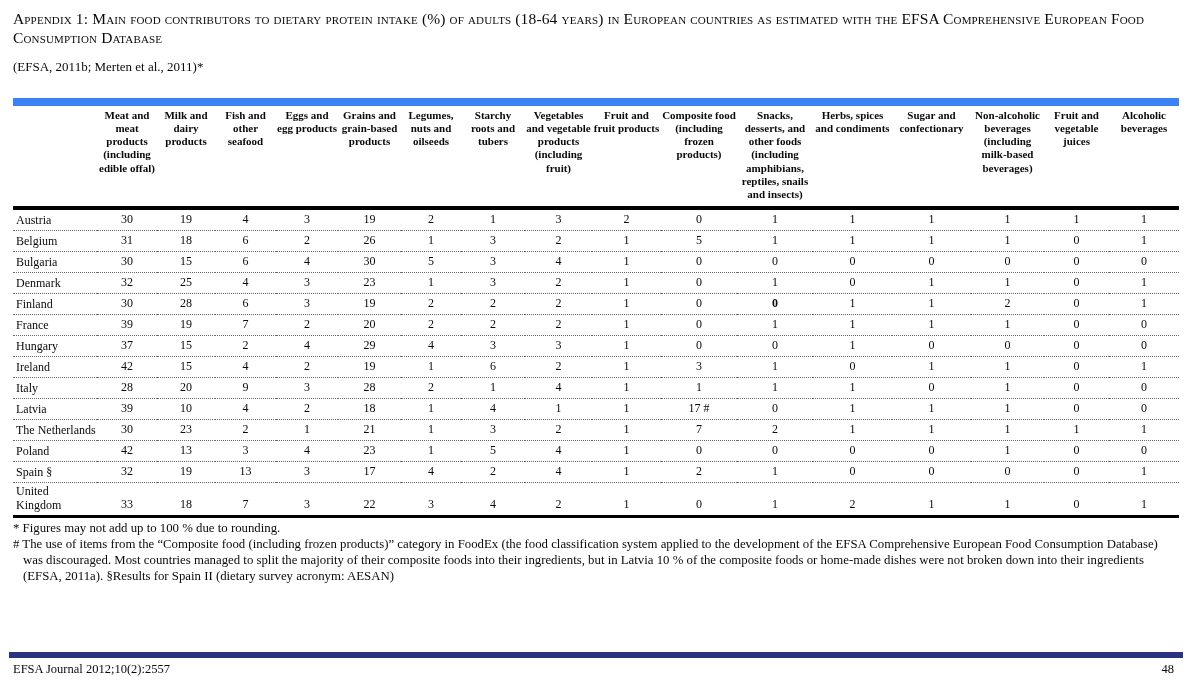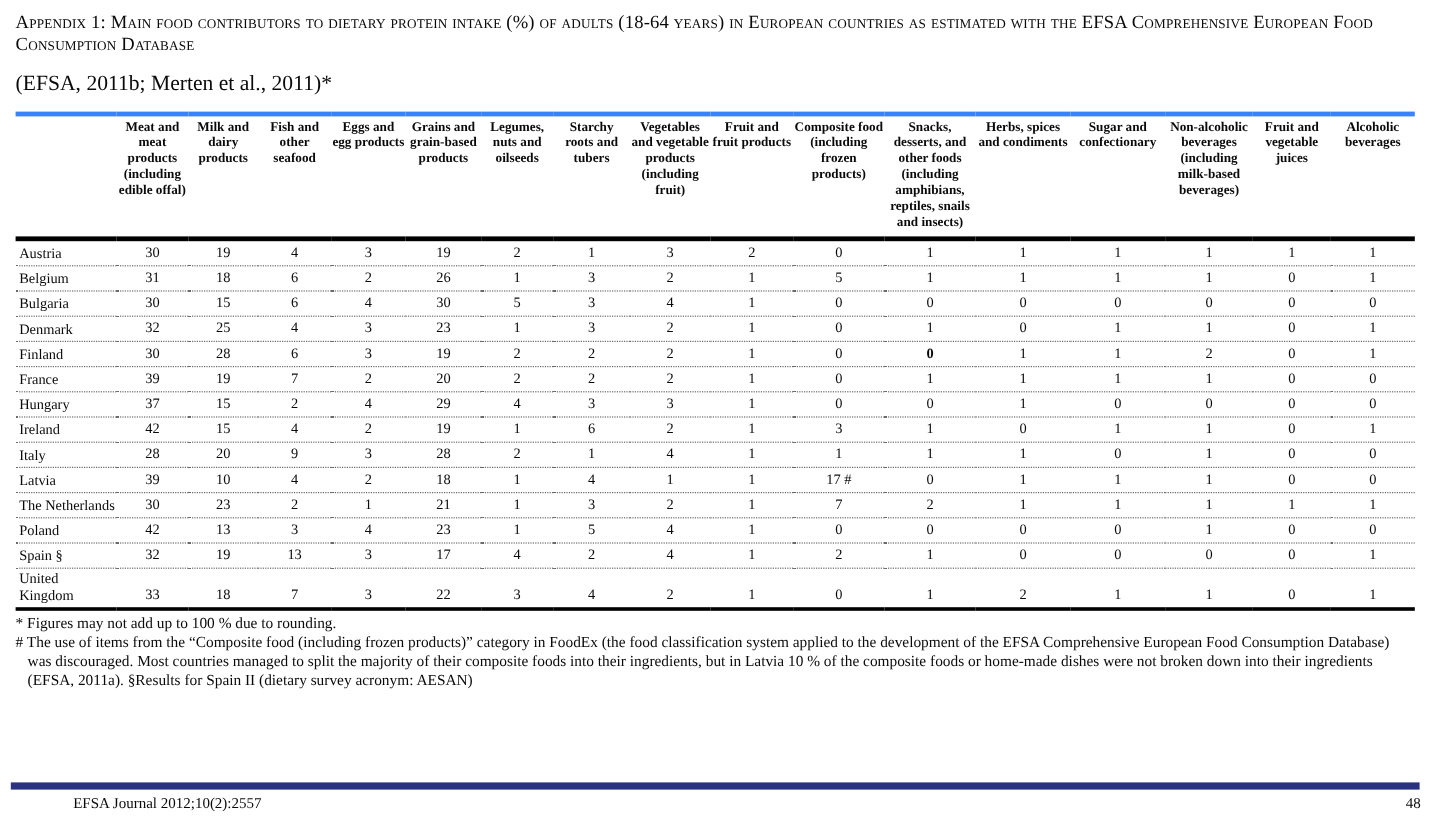--- a/index.html
+++ b/index.html
@@ -15,30 +15,30 @@
 
   .title {
     font-weight: normal;
     font-variant: small-caps;
     font-size: 15.5px;
     line-height: 1.25;
     letter-spacing: 0.15px;
     width: 1166px;
   }
   .subtitle {
-    font-size: 18px;
+    font-size: 13px;
     margin-top: 11px;
   }
 
   table.main {
     border-collapse: collapse;
     table-layout: fixed;
     width: 1166px;
-    margin-top: 13px;
-    border-top: 4px solid #3b82f6;
+    margin-top: 23px;
+    border-top: 8px solid #3b82f6;
     border-bottom: 3px solid #000;
   }
   thead th {
     font-weight: bold;
     font-size: 11px;
     line-height: 1.2;
     text-align: center;
     vertical-align: top;
     padding: 3px 1px 5px 1px;
     border-bottom: 4px solid #000;
@@ -79,23 +79,22 @@
     left: 0; right: 0; bottom: 5px;
   }
   .footer-bar {
     height: 6px;
     margin: 0 9px 4px 9px;
     background: #2A3380;
   }
   .footer-row {
     display: flex;
     justify-content: space-between;
-    padding: 0 8px 0 13px;
+    padding: 0 18px 0 13px;
     font-size: 12.5px;
-    margin-left: 48px;
   }
 </style>
 </head>
 <body>
 
 <div class="page">
 
   <div class="title">Appendix 1: Main food contributors to dietary protein intake (%) of adults (18-64 years) in European countries as estimated with the EFSA Comprehensive European Food Consumption Database</div>
 
   <div class="subtitle">(EFSA, 2011b; Merten et al., 2011)*</div>

